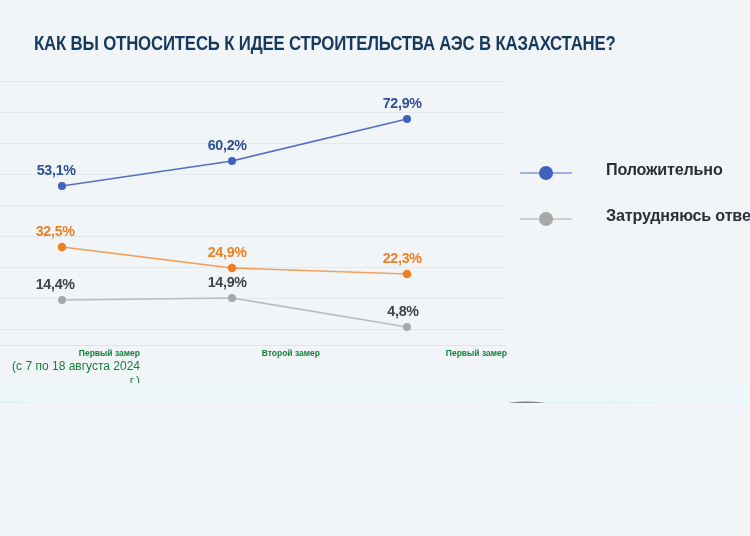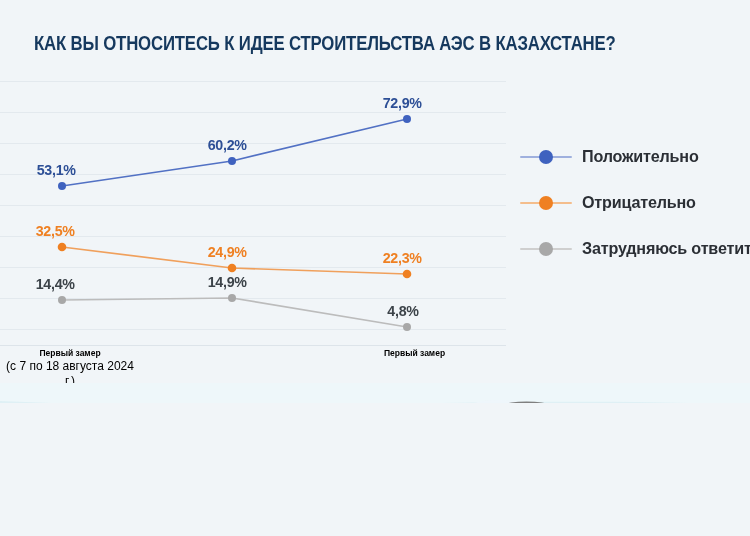--- a/index.html
+++ b/index.html
@@ -56,44 +56,45 @@
   .dlabel.blue{color:#2d4f96;}
   .dlabel.orange{color:#ef8022;}
   .dlabel.gray{color:#3c4349;}
 
   
   #xaxis{
     position:absolute;left:0;top:348px;width:510px;height:32px;
   }
   #xaxis .tick{
     position:absolute;
-    text-align:center;
-    color:#000000;
+    text-align:right;
+    color:#15803d;
     font-family:"Liberation Sans", sans-serif;
   }
   #xaxis .tick .t-name{
     font-size:8.5px;font-weight:bold;display:block;line-height:1.25;
   }
   #xaxis .tick .t-range{
     font-size:12px;display:block;line-height:1.25;
   }
   #axis-rule{
     position:absolute;left:0;top:345px;width:506px;height:1px;background:#dde4ea;
   }
 
   
   #legend{
     position:absolute;
     left:520px;top:134px;
     width:230px;
   }
   .legend-row{
-    display:flex;align-items:center;
+    display:flex;align-items:flex-end;
     height:46px;
     white-space:nowrap;
+    gap:24px;
   }
   .legend-mark{
     position:relative;
     width:52px;height:14px;
     flex:0 0 52px;
     margin-right:10px;
   }
   .legend-mark .lm-line{
     position:absolute;left:0;top:6px;width:52px;height:2px;border-radius:1px;
   }
@@ -167,40 +168,34 @@
   </div>
 
   <div id="axis-rule"></div>
 
   <div id="xaxis">
     <div class="tick" style="left:0px;   width:140px;">
       <span class="t-name">Первый замер</span>
       <span class="t-range">(с 7 по 18 августа 2024 г.)</span>
     </div>
     <div class="tick" style="left:145px; width:175px;">
+      <span class="t-name">Второй замер</span>
     </div>
     <div class="tick" style="left:322px; width:185px;">
       <span class="t-name">Первый замер</span>
     </div>
   </div>
 
   <div id="legend">
     <div class="legend-row">
       <span class="legend-mark">
         <span class="lm-line" style="background:#9fb0de"></span>
         <span class="lm-dot" style="background:#3f62bf"></span>
       </span>
       <span class="legend-label">Положительно</span>
-    </div>
-    <div class="legend-row">
-      <span class="legend-mark">
-        <span class="lm-line" style="background:#f4bd8c"></span>
-        <span class="lm-dot" style="background:#ef8022"></span>
-      </span>
-      <span class="legend-label">Отрицательно</span>
     </div>
     <div class="legend-row">
       <span class="legend-mark">
         <span class="lm-line" style="background:#cfcfcf"></span>
         <span class="lm-dot" style="background:#a8a8a8"></span>
       </span>
       <span class="legend-label">Затрудняюсь ответить</span>
     </div>
   </div>
 

